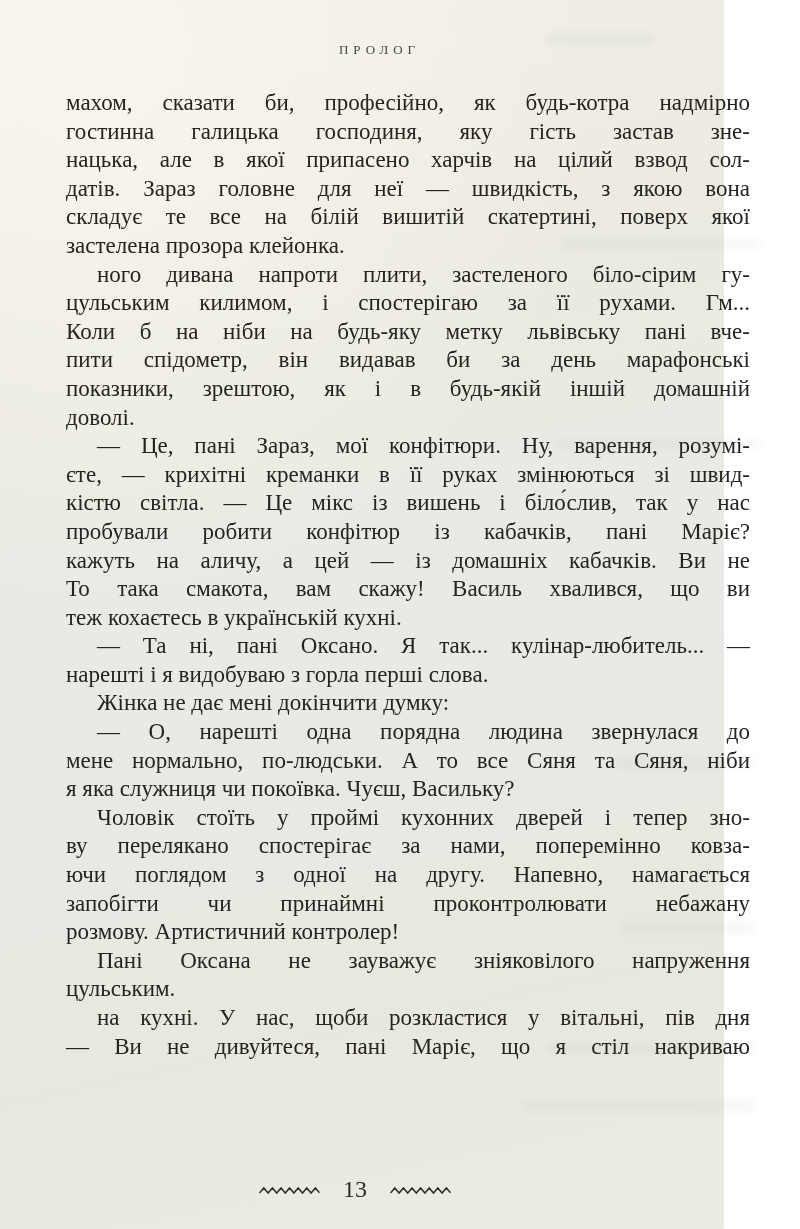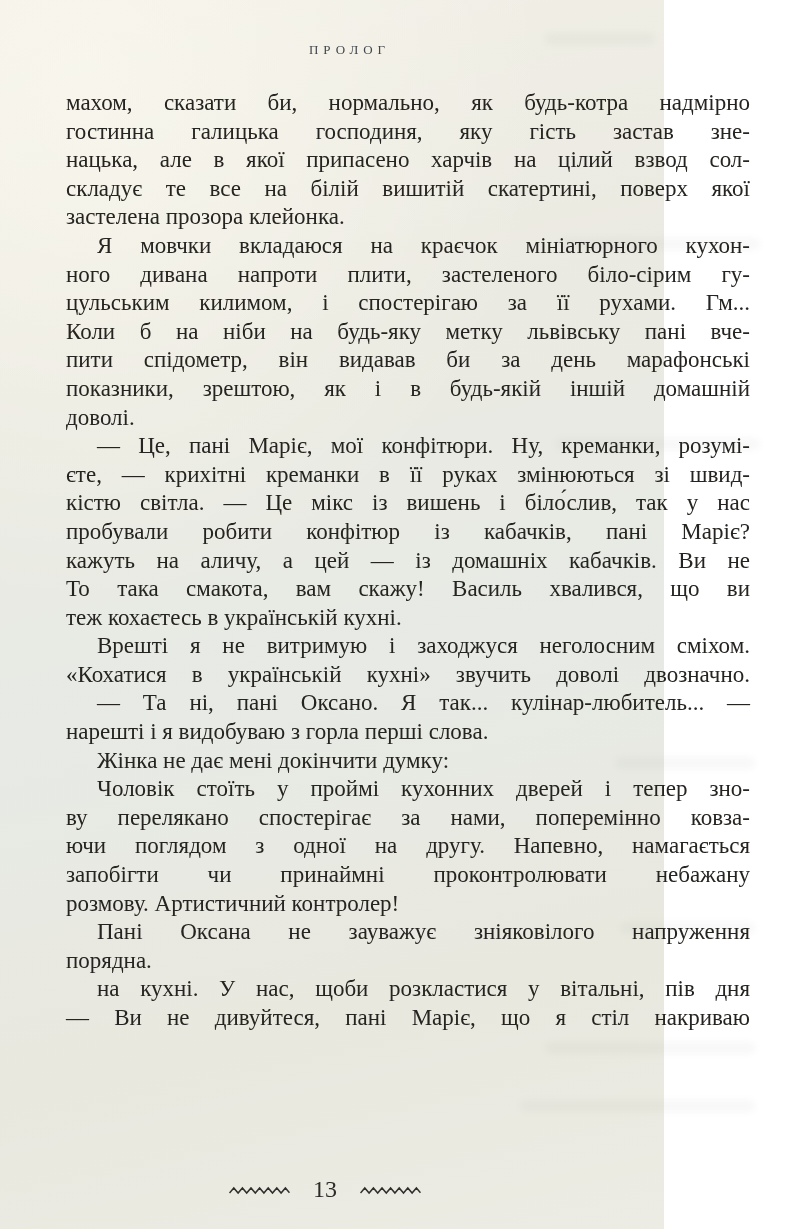--- a/index.html
+++ b/index.html
@@ -3,21 +3,21 @@
 <meta charset="utf-8">
 <style>
   html, body { margin: 0; padding: 0; }
   body {
     width: 800px; height: 1229px;
     font-family: "Liberation Serif", "DejaVu Serif", serif;
     overflow: hidden;
   }
   .page {
     position: relative;
-    width: 664px; height: 1229px;
+    width: 724px; height: 1229px;
     background:
       radial-gradient(130% 80% at 12% 6%, rgba(255,253,242,0.55), rgba(255,253,242,0) 55%),
       linear-gradient(168deg, #f1efe6 0%, #ebeae2 30%, #e7eae5 55%, #e9e8df 80%, #edece4 100%);
   }
   .running-head {
     position: absolute;
     top: 42px; left: 30px; right: 0;
     text-align: center;
     font-size: 13px;
     letter-spacing: 5px;
@@ -75,65 +75,66 @@
   <div class="ghost" style="left:555px; top:438px; width:205px;"></div>
   <div class="ghost" style="left:615px; top:757px; width:140px;"></div>
   <div class="ghost" style="left:620px; top:922px; width:135px;"></div>
   <div class="ghost" style="left:545px; top:1042px; width:210px;"></div>
   <div class="ghost" style="left:520px; top:1100px; width:235px;"></div>
 
   <div class="running-head">ПРОЛОГ</div>
 
   <main class="text-block">
       <div class="paragraph">
-        <div class="line">махом, сказати би, нормально, як будь-котра надмірно</div>
+        <div class="line">махом, сказати би, професійно, як будь-котра надмірно</div>
         <div class="line">гостинна галицька господиня, яку гість застав зне-</div>
         <div class="line">нацька, але в якої припасено харчів на цілий взвод сол-</div>
+        <div class="line">датів. Зараз головне для неї — швидкість, з якою вона</div>
         <div class="line">складує те все на білій вишитій скатертині, поверх якої</div>
         <div class="line last">застелена прозора клейонка.</div>
       </div>
       <div class="paragraph indent">
-        <div class="line">Я мовчки вкладаюся на краєчок мініатюрного кухон-</div>
         <div class="line">ного дивана напроти плити, застеленого біло-сірим гу-</div>
         <div class="line">цульським килимом, і спостерігаю за її рухами. Гм...</div>
         <div class="line">Коли б на ніби на будь-яку метку львівську пані вче-</div>
         <div class="line">пити спідометр, він видавав би за день марафонські</div>
         <div class="line">показники, зрештою, як і в будь-якій іншій домашній</div>
         <div class="line last">доволі.</div>
       </div>
       <div class="paragraph indent">
-        <div class="line">— Це, пані Маріє, мої конфітюри. Ну, креманки, розумі-</div>
+        <div class="line">— Це, пані Зараз, мої конфітюри. Ну, варення, розумі-</div>
         <div class="line">єте, — крихітні креманки в її руках змінюються зі швид-</div>
         <div class="line">кістю світла. — Це мікс із вишень і біло́слив, так у нас</div>
         <div class="line">пробували робити конфітюр із кабачків, пані Маріє?</div>
         <div class="line">кажуть на аличу, а цей — із домашніх кабачків. Ви не</div>
         <div class="line">То така смакота, вам скажу! Василь хвалився, що ви</div>
         <div class="line last">теж кохаєтесь в українській кухні.</div>
       </div>
       <div class="paragraph indent">
-        <div class="line">Врешті я не витримую і заходжуся неголосним сміхом.</div>
-        <div class="line">«Кохатися в українській кухні» звучить доволі двозначно.</div>
-      </div>
-      <div class="paragraph indent">
         <div class="line">— Та ні, пані Оксано. Я так... кулінар-любитель... —</div>
         <div class="line last">нарешті і я видобуваю з горла перші слова.</div>
       </div>
       <div class="paragraph indent">
         <div class="line last">Жінка не дає мені докінчити думку:</div>
+      </div>
+      <div class="paragraph indent">
+        <div class="line">— О, нарешті одна порядна людина звернулася до</div>
+        <div class="line">мене нормально, по-людськи. А то все Сяня та Сяня, ніби</div>
+        <div class="line last">я яка служниця чи покоївка. Чуєш, Васильку?</div>
       </div>
       <div class="paragraph indent">
         <div class="line">Чоловік стоїть у проймі кухонних дверей і тепер зно-</div>
         <div class="line">ву перелякано спостерігає за нами, поперемінно ковза-</div>
         <div class="line">ючи поглядом з одної на другу. Напевно, намагається</div>
         <div class="line">запобігти чи принаймні проконтролювати небажану</div>
         <div class="line last">розмову. Артистичний контролер!</div>
       </div>
       <div class="paragraph indent">
         <div class="line">Пані Оксана не зауважує зніяковілого напруження</div>
-        <div class="line last">порядна.</div>
+        <div class="line last">цульським.</div>
       </div>
       <div class="paragraph indent">
         <div class="line">на кухні. У нас, щоби розкластися у вітальні, пів дня</div>
         <div class="line">— Ви не дивуйтеся, пані Маріє, що я стіл накриваю</div>
       </div>
     </main>
 
   <footer class="page-footer">
     <svg class="zigzag" width="61" height="9" viewBox="0 0 61 9" aria-hidden="true">
       <polyline points="0.5,7 4.8,2 9.1,7 13.4,2 17.7,7 22,2 26.3,7 30.6,2 34.9,7 39.2,2 43.5,7 47.8,2 52.1,7 56.4,2 60.5,6.8" fill="none" stroke="#2f2f2c" stroke-width="1.5"></polyline>

